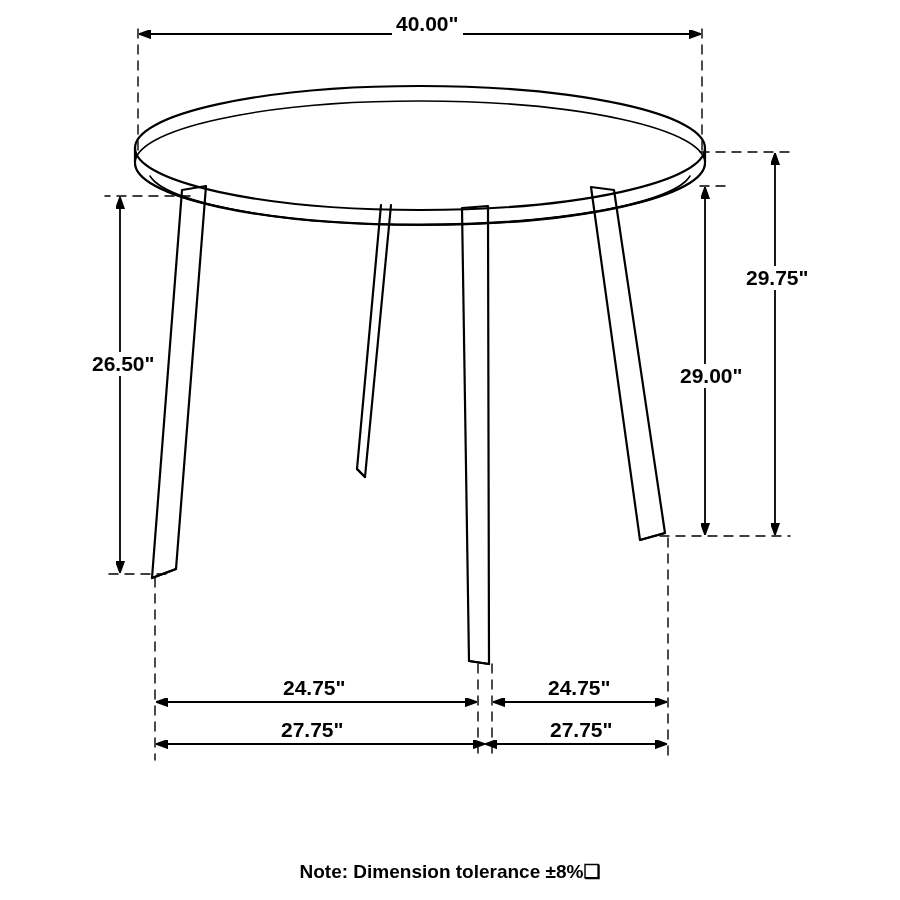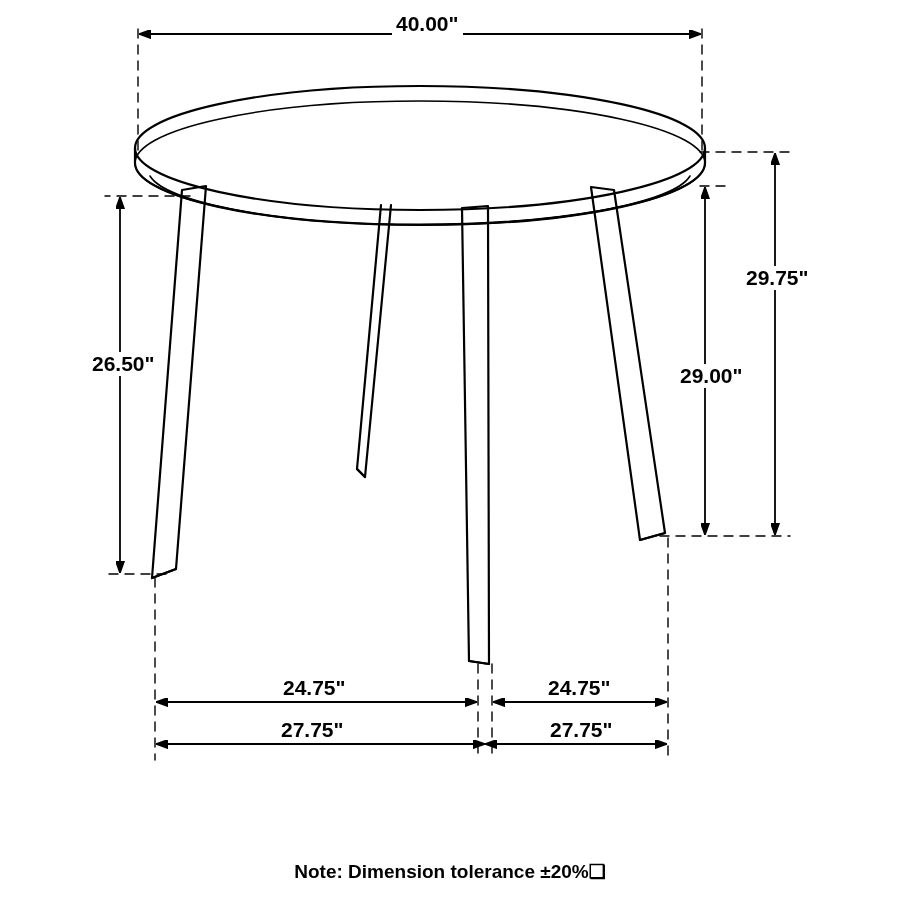--- a/index.html
+++ b/index.html
@@ -143,15 +143,15 @@
   <div class="dim-label" style="left:88px; top:352px;">26.50"</div>
 
   <div class="dim-label" style="left:279px; top:676px;">24.75"</div>
 
   <div class="dim-label" style="left:544px; top:676px;">24.75"</div>
 
   <div class="dim-label" style="left:277px; top:718px;">27.75"</div>
 
   <div class="dim-label" style="left:546px; top:718px;">27.75"</div>
 
-  <div class="note" style="top:860px;">Note: Dimension tolerance ±20%❑</div>
+  <div class="note" style="top:860px;">Note: Dimension tolerance ±8%❑</div>
 
 </div>
 
 </body></html>

